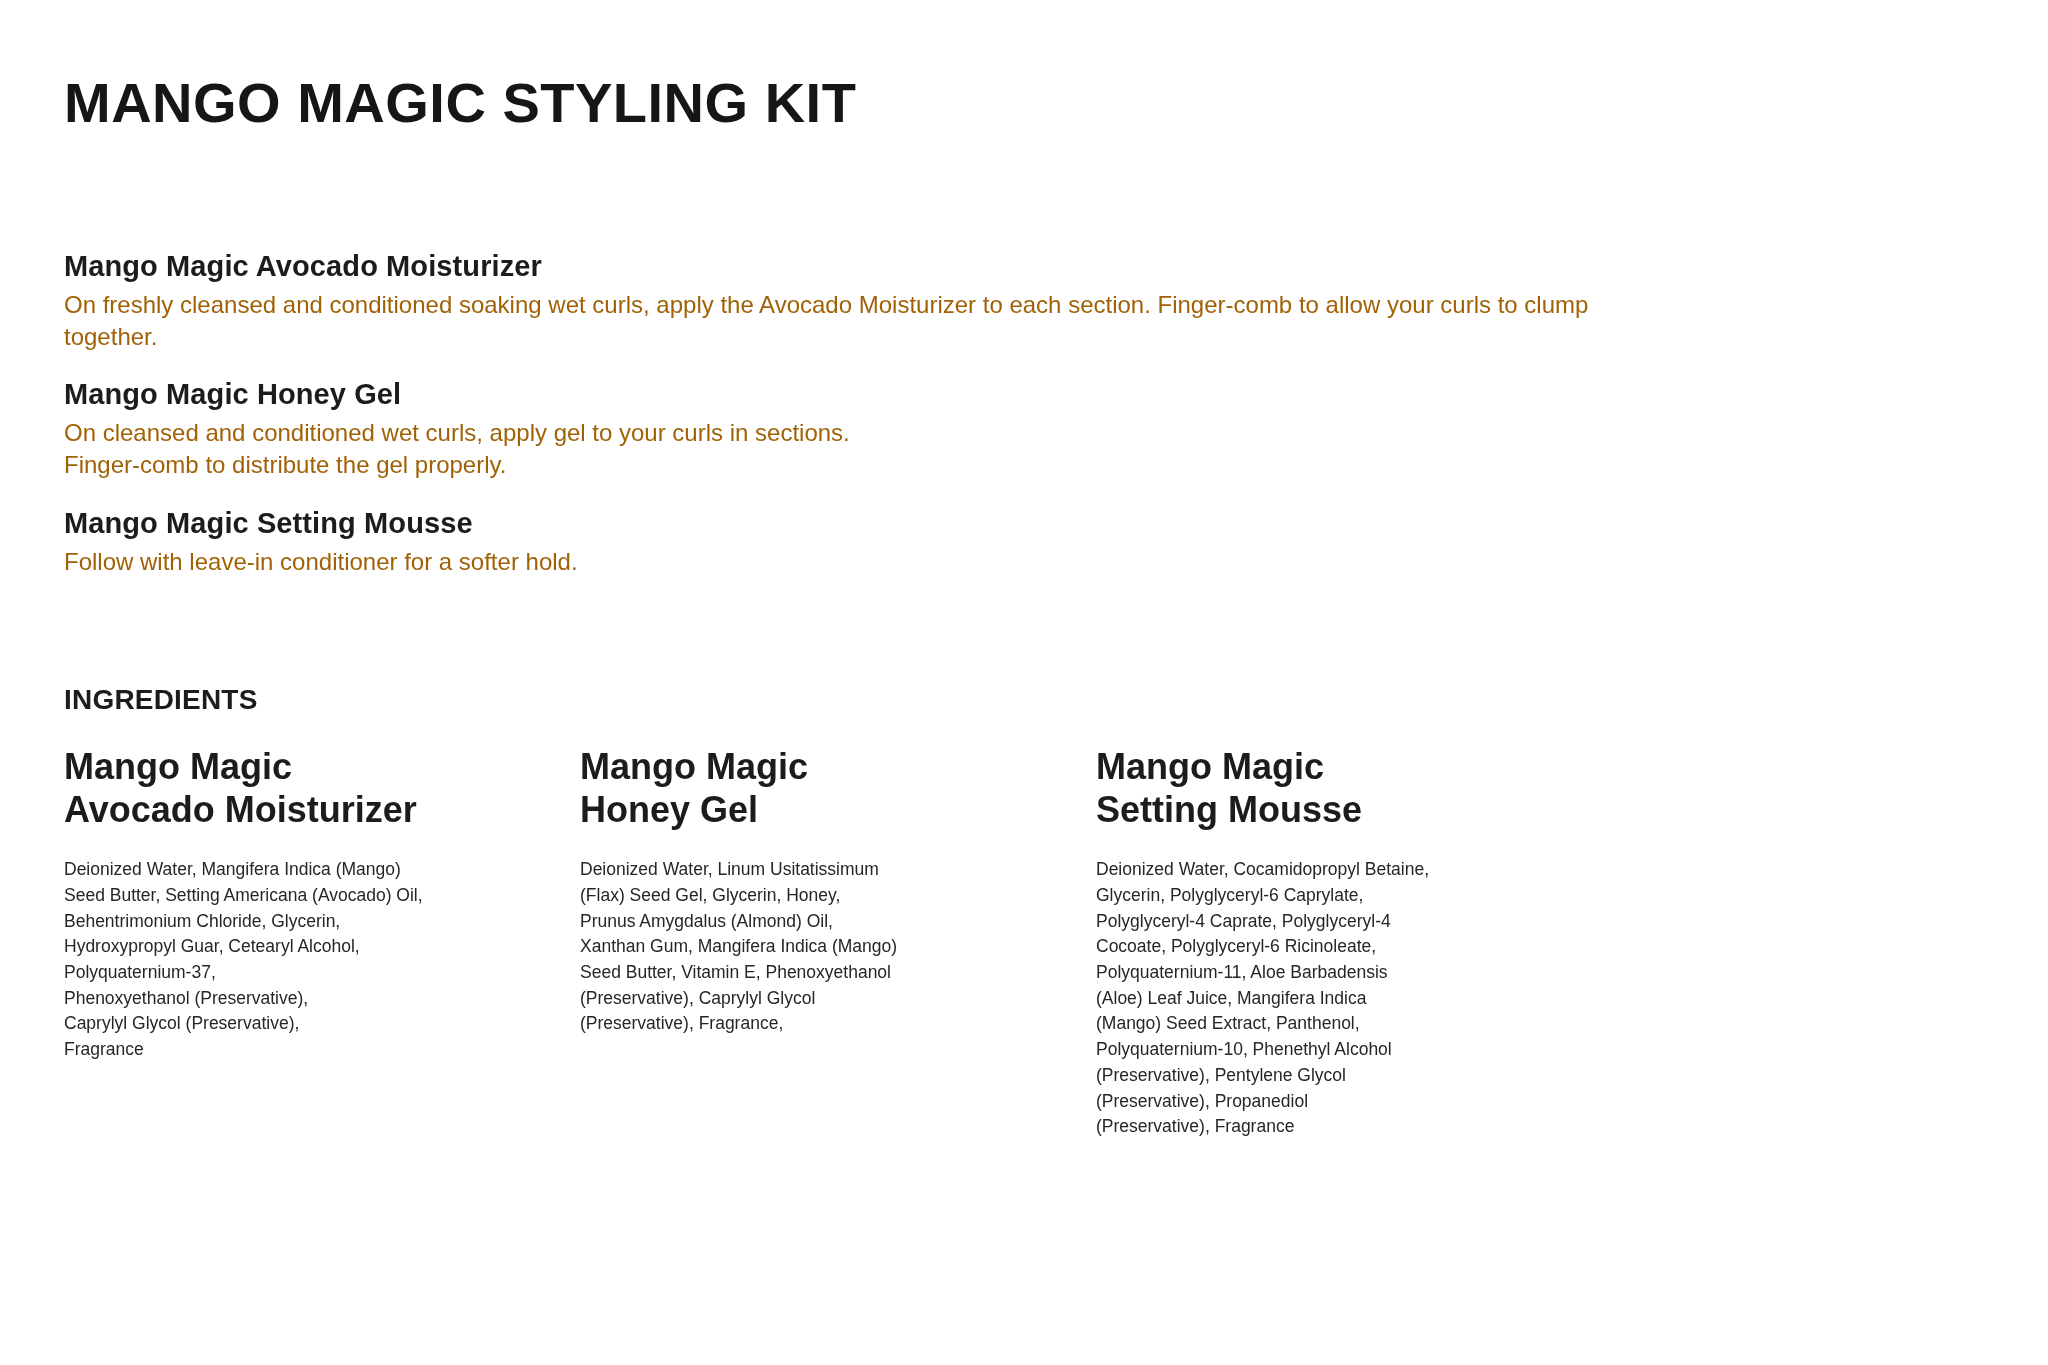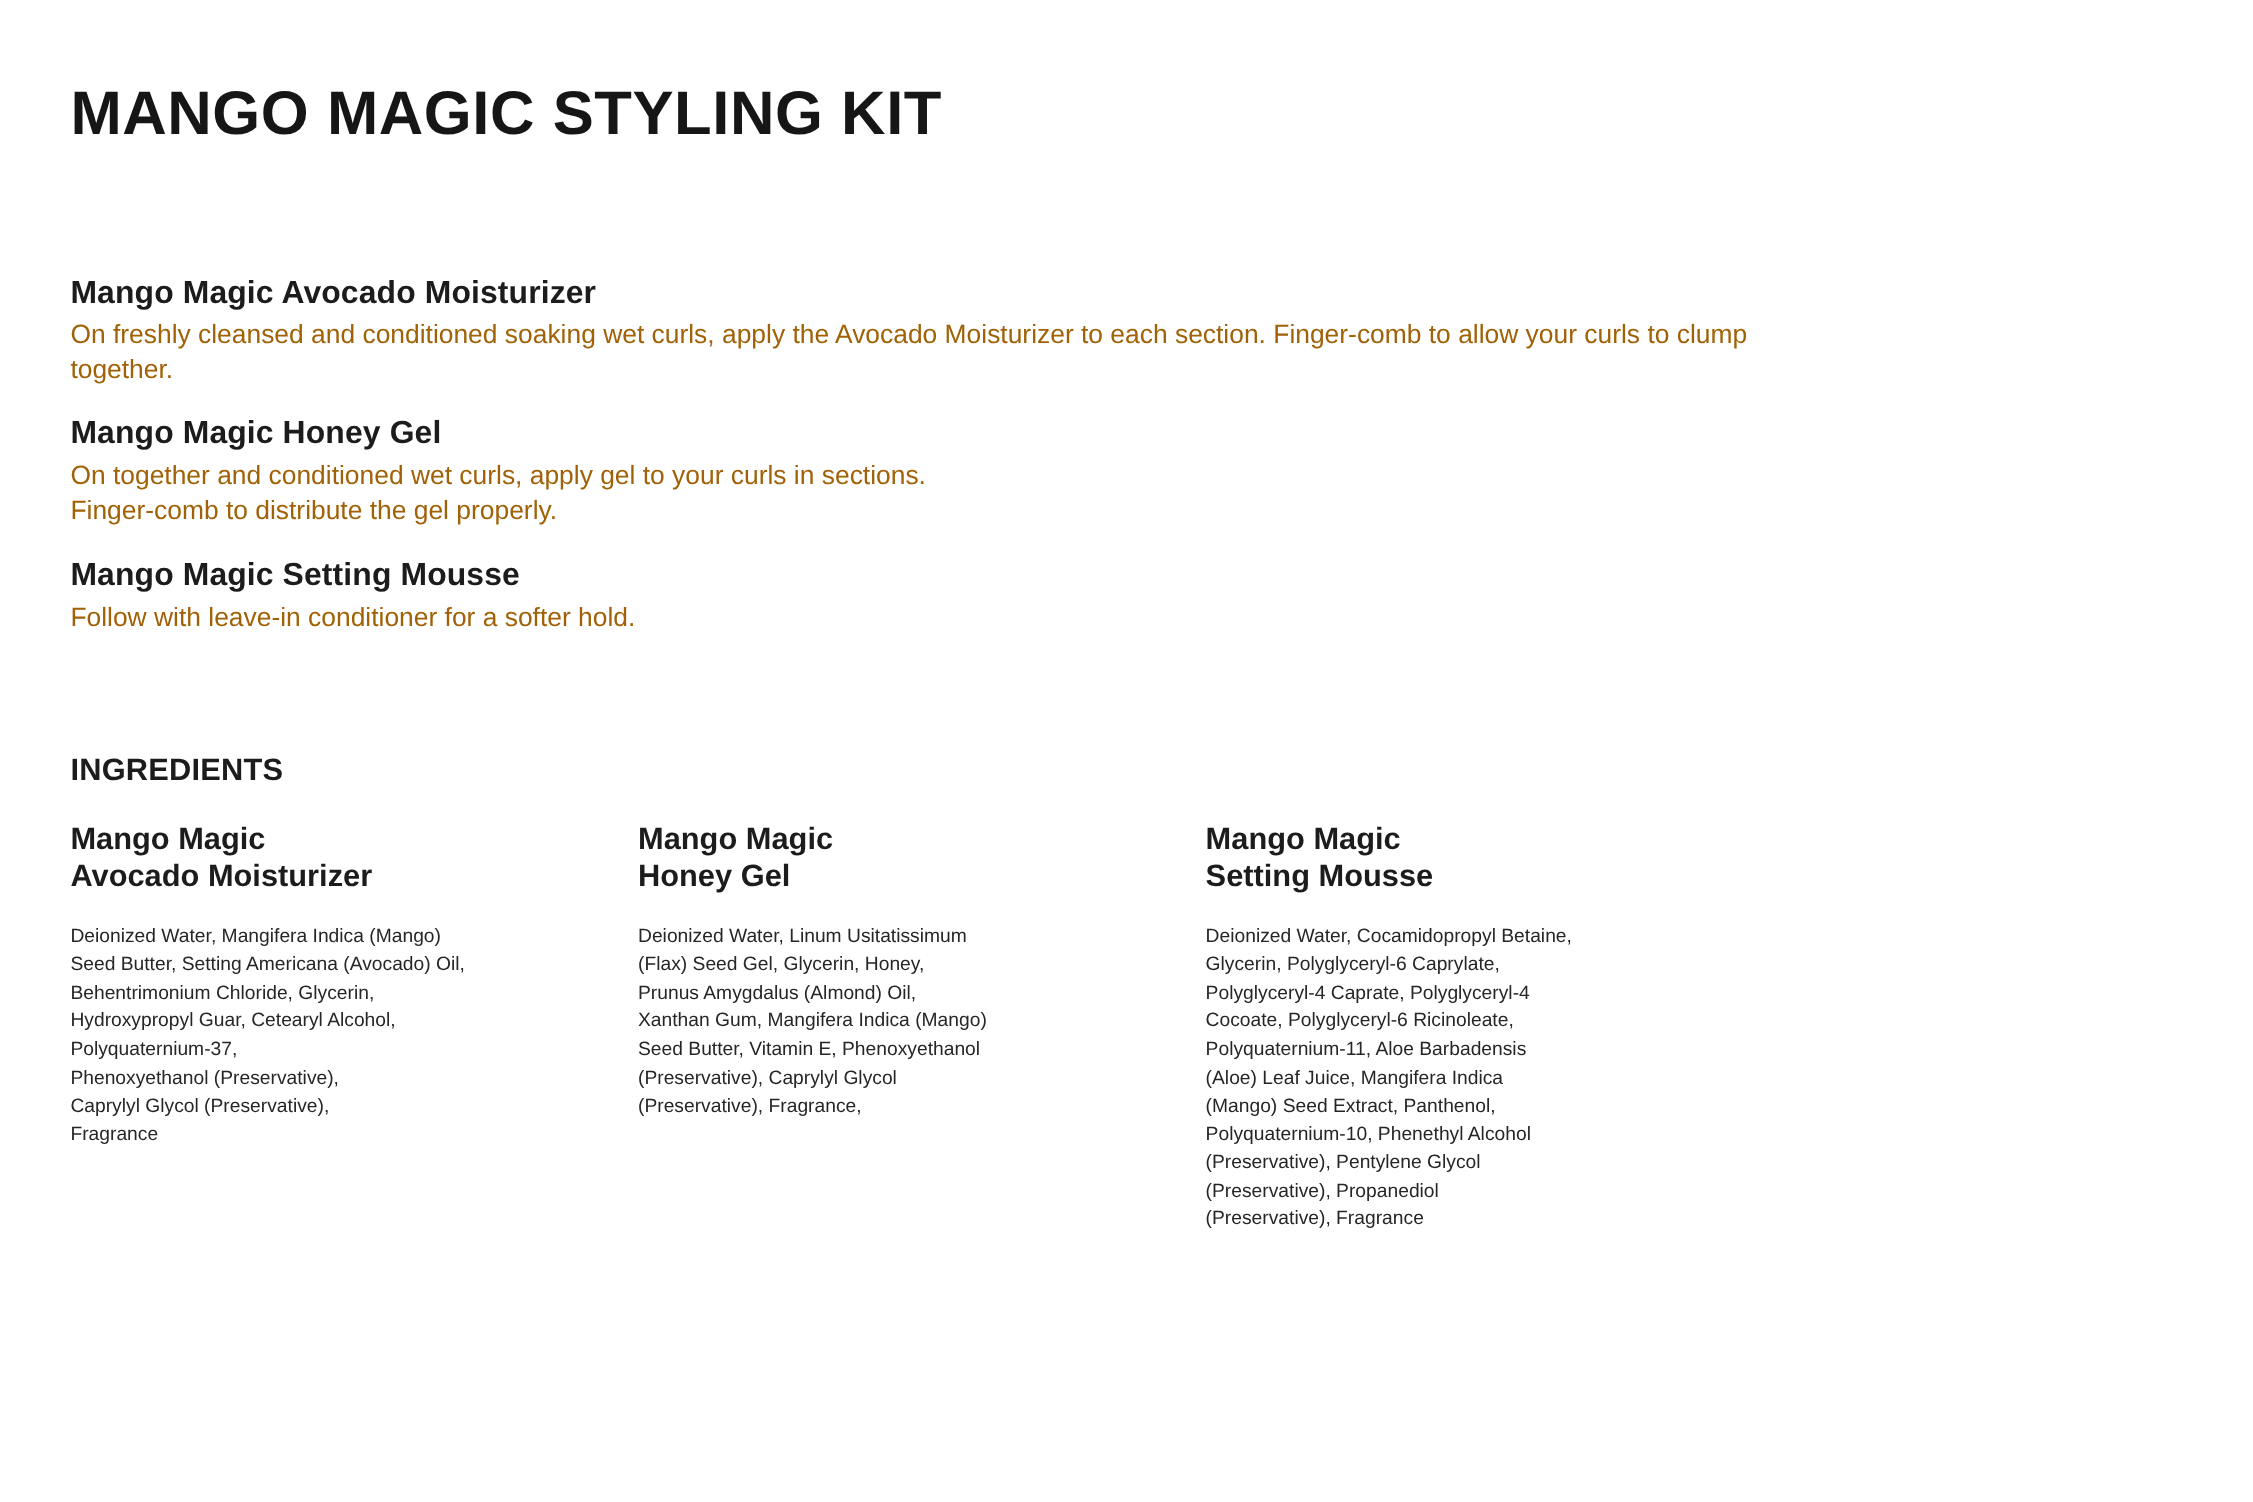--- a/index.html
+++ b/index.html
@@ -70,21 +70,21 @@
   }
   .ing-col {
     width: 600px;
     padding-right: 30px;
     box-sizing: border-box;
   }
   .ing-col.col-2 {
     width: 600px;
   }
   .ing-title {
-    font-size: 28px;
+    font-size: 36px;
     font-weight: 700;
     line-height: 1.18;
     color: #1c1c1c;
     margin: 0 0 0 0;
     white-space: pre-line;
   }
   .ing-list {
     margin-top: 26px;
     font-size: 17.5px;
     line-height: 1.47;
@@ -104,21 +104,21 @@
     <div class="product-entry first">
       <div class="product-name">Mango Magic Avocado Moisturizer</div>
       <div class="product-steps">
         <div>On freshly cleansed and conditioned soaking wet curls, apply the Avocado Moisturizer to each section. Finger-comb to allow your curls to clump together.</div>
       </div>
     </div>
 
     <div class="product-entry">
       <div class="product-name">Mango Magic Honey Gel</div>
       <div class="product-steps">
-        <div>On together and conditioned wet curls, apply gel to your curls in sections.</div>
+        <div>On cleansed and conditioned wet curls, apply gel to your curls in sections.</div>
         <div>Finger-comb to distribute the gel properly.</div>
       </div>
     </div>
 
     <div class="product-entry">
       <div class="product-name">Mango Magic Setting Mousse</div>
       <div class="product-steps">
         <div>Follow with leave-in conditioner for a softer hold.</div>
       </div>
     </div>

